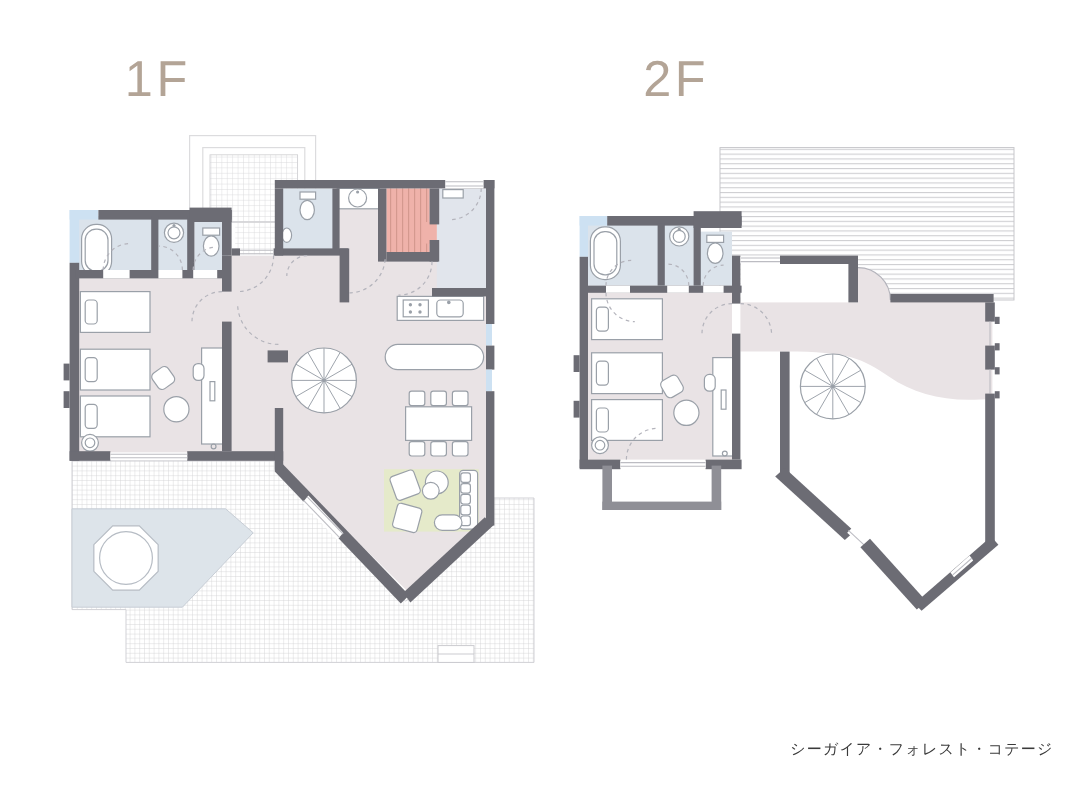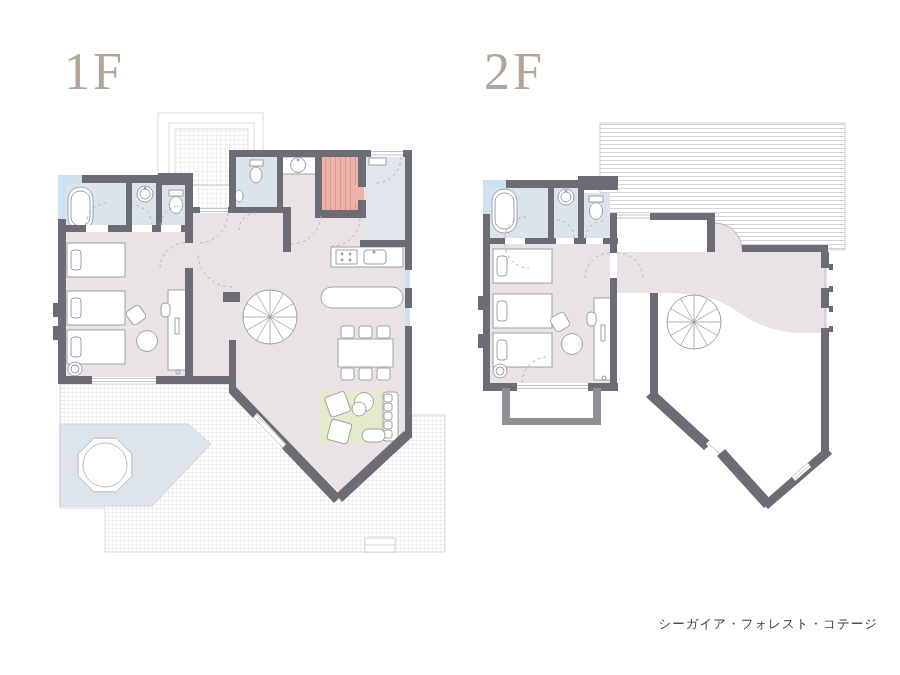--- a/index.html
+++ b/index.html
@@ -1,21 +1,21 @@
 <!DOCTYPE html>
 <html style="--page-bg: #ffffff; --label-text: #b3a496; --caption-text: #3a3a3a; --wall: #6c6c74; --balcony-wall: #8f8f96; --floor-pink: #e9e3e5; --floor-blue: #dbe3eb; --floor-genkan: #e1e5ec; --glass: #cde1f2; --rug-green: #e5eaca; --stairs-salmon: #efb2aa; --platform-blue: #dde4ea; --furniture-line: #9aa0a8; --door-arc: #b4b4bc;"><head>
 <meta charset="utf-8">
 <style>
   html,body{margin:0;padding:0;}
   body{width:900px;height:675px;position:relative;background:var(--page-bg,#fff);
        font-family:"Liberation Sans","DejaVu Sans",sans-serif;overflow:hidden;}
-  .floor-label{position:absolute;font-family:Liberation Serif, serif;
-       font-size:52px;letter-spacing:3px;color:var(--label-text,#b3a496);}
+  .floor-label{position:absolute;font-family:Liberation Sans, sans-serif;
+       font-size:42px;letter-spacing:3px;color:var(--label-text,#b3a496);margin-left:40px;}
   #label-1f{left:64px;top:42px;}
-  #label-2f{left:484px;top:42px;}
+  #label-2f{left:496px;top:42px;}
   .caption{position:absolute;right:22px;top:615px;text-align:left;
        color:var(--caption-text,#3a3a3a);font-size:12.5px;letter-spacing:1px;line-height:1.55;}
   .caption .l2{padding-right:8px;}
   svg{position:absolute;left:0;top:0;}
   .w{fill:var(--wall,#6c6c74);}
   .wb{fill:var(--balcony-wall,#8f8f96);}
   .fp{fill:var(--floor-pink,#e9e3e5);}
   .fb{fill:var(--floor-blue,#dbe3eb);}
   .fg{fill:var(--floor-genkan,#e1e5ec);}
   .glass{fill:var(--glass,#cde1f2);}

